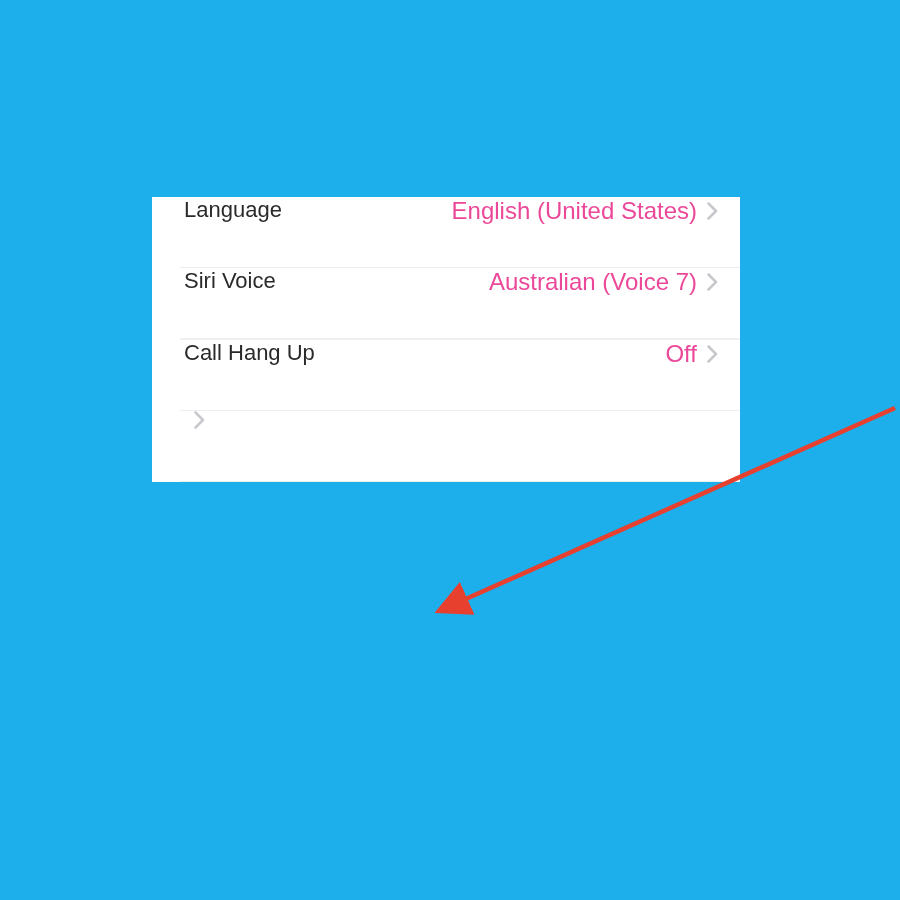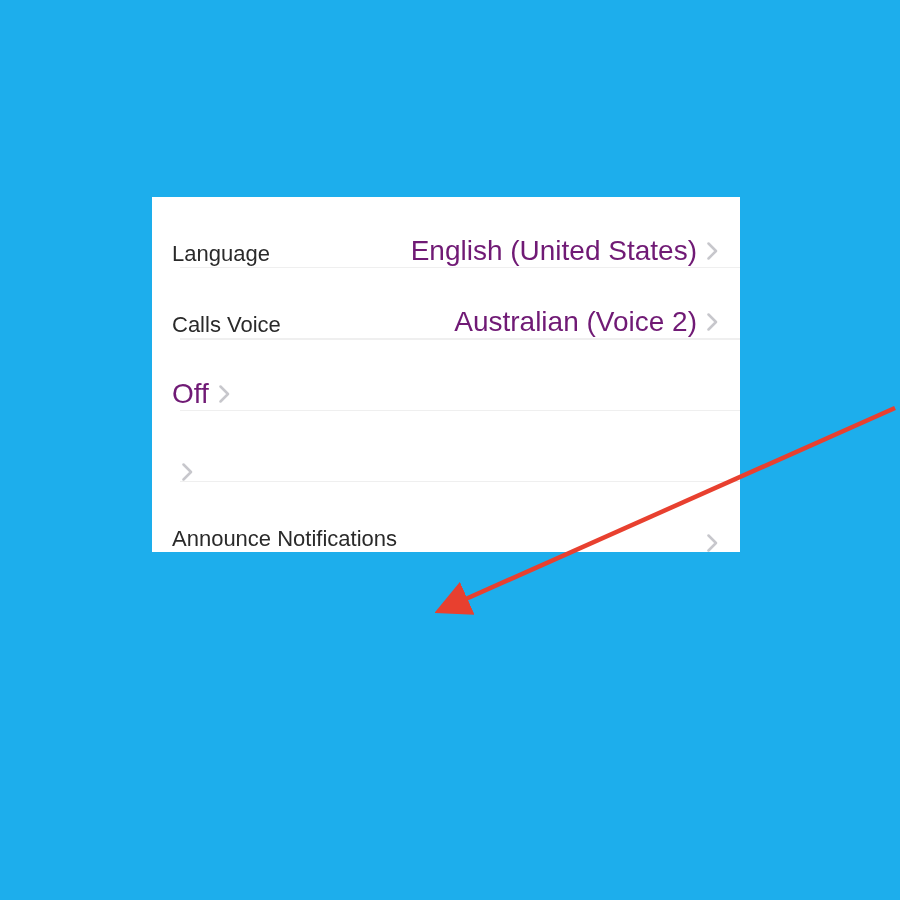--- a/index.html
+++ b/index.html
@@ -16,44 +16,44 @@
     }
     .settings-panel {
       position: absolute;
       left: 152px;
       top: 197px;
       width: 588px;
       background-color: #ffffff;
     }
     .settings-row {
       display: flex;
-      align-items: flex-end;
+      align-items: flex-start;
       justify-content: space-between;
       height: 70px;
-      padding: 0 22px 0 20px;
+      padding: 0 22px 0 32px;
       cursor: pointer;
     }
     .divider {
       height: 1px;
       background-color: #efefef;
       margin-left: 28px;
     }
     .row-label {
       font-size: 22px;
       color: #2a2a2a;
       font-weight: 400;
     }
     .row-right {
       display: flex;
       align-items: center;
       gap: 10px;
     }
     .row-value {
-      font-size: 28px;
-      color: #701a75;
+      font-size: 24px;
+      color: #ec4899;
       font-weight: 400;
     }
     .chevron {
       color: #c7c7cc;
       display: flex;
       align-items: center;
     }
     .chevron svg {
       width: 11px;
       height: 18px;
@@ -77,35 +77,36 @@
       <span class="chevron">
         <svg viewBox="0 0 11 18" fill="none">
             <path d="M1.5 1.5L9 9L1.5 16.5" stroke="#c7c7cc" stroke-width="2.5" stroke-linecap="round" stroke-linejoin="round"></path>
           </svg>
       </span>
     </div>
   </div>
   <div class="divider"></div>
 
   <div class="settings-row">
-    <span class="row-label">Calls Voice</span>
+    <span class="row-label">Siri Voice</span>
     <div class="row-right">
-      <span class="row-value">Australian (Voice 2)</span>
+      <span class="row-value">Australian (Voice 7)</span>
       <span class="chevron">
         <svg viewBox="0 0 11 18" fill="none">
             <path d="M1.5 1.5L9 9L1.5 16.5" stroke="#c7c7cc" stroke-width="2.5" stroke-linecap="round" stroke-linejoin="round"></path>
           </svg>
       </span>
     </div>
   </div>
   <div class="divider"></div>
 
   <div class="divider"></div>
 
   <div class="settings-row">
+    <span class="row-label">Call Hang Up</span>
     <div class="row-right">
       <span class="row-value">Off</span>
       <span class="chevron">
         <svg viewBox="0 0 11 18" fill="none">
             <path d="M1.5 1.5L9 9L1.5 16.5" stroke="#c7c7cc" stroke-width="2.5" stroke-linecap="round" stroke-linejoin="round"></path>
           </svg>
       </span>
     </div>
   </div>
   <div class="divider"></div>
@@ -115,31 +116,20 @@
       <span class="row-value"></span>
       <span class="chevron">
         <svg viewBox="0 0 11 18" fill="none">
             <path d="M1.5 1.5L9 9L1.5 16.5" stroke="#c7c7cc" stroke-width="2.5" stroke-linecap="round" stroke-linejoin="round"></path>
           </svg>
       </span>
     </div>
   </div>
   <div class="divider"></div>
 
-  <div class="settings-row">
-    <span class="row-label">Announce Notifications</span>
-    <div class="row-right">
-      <span class="row-value"></span>
-      <span class="chevron">
-        <svg viewBox="0 0 11 18" fill="none">
-            <path d="M1.5 1.5L9 9L1.5 16.5" stroke="#c7c7cc" stroke-width="2.5" stroke-linecap="round" stroke-linejoin="round"></path>
-          </svg>
-      </span>
-    </div>
-  </div>
 
 </div>
 
 <svg class="arrow-annotation" width="470" height="230" viewBox="0 0 470 230">
   <defs>
     <marker id="arrowhead" markerWidth="8" markerHeight="8" refX="2" refY="4" orient="auto">
       <polygon points="0 0, 8 4, 0 8" fill="#E8402F"></polygon>
     </marker>
   </defs>
   <line x1="460" y1="8" x2="24" y2="202" stroke="#E8402F" stroke-width="4.5" marker-end="url(#arrowhead)"></line>

